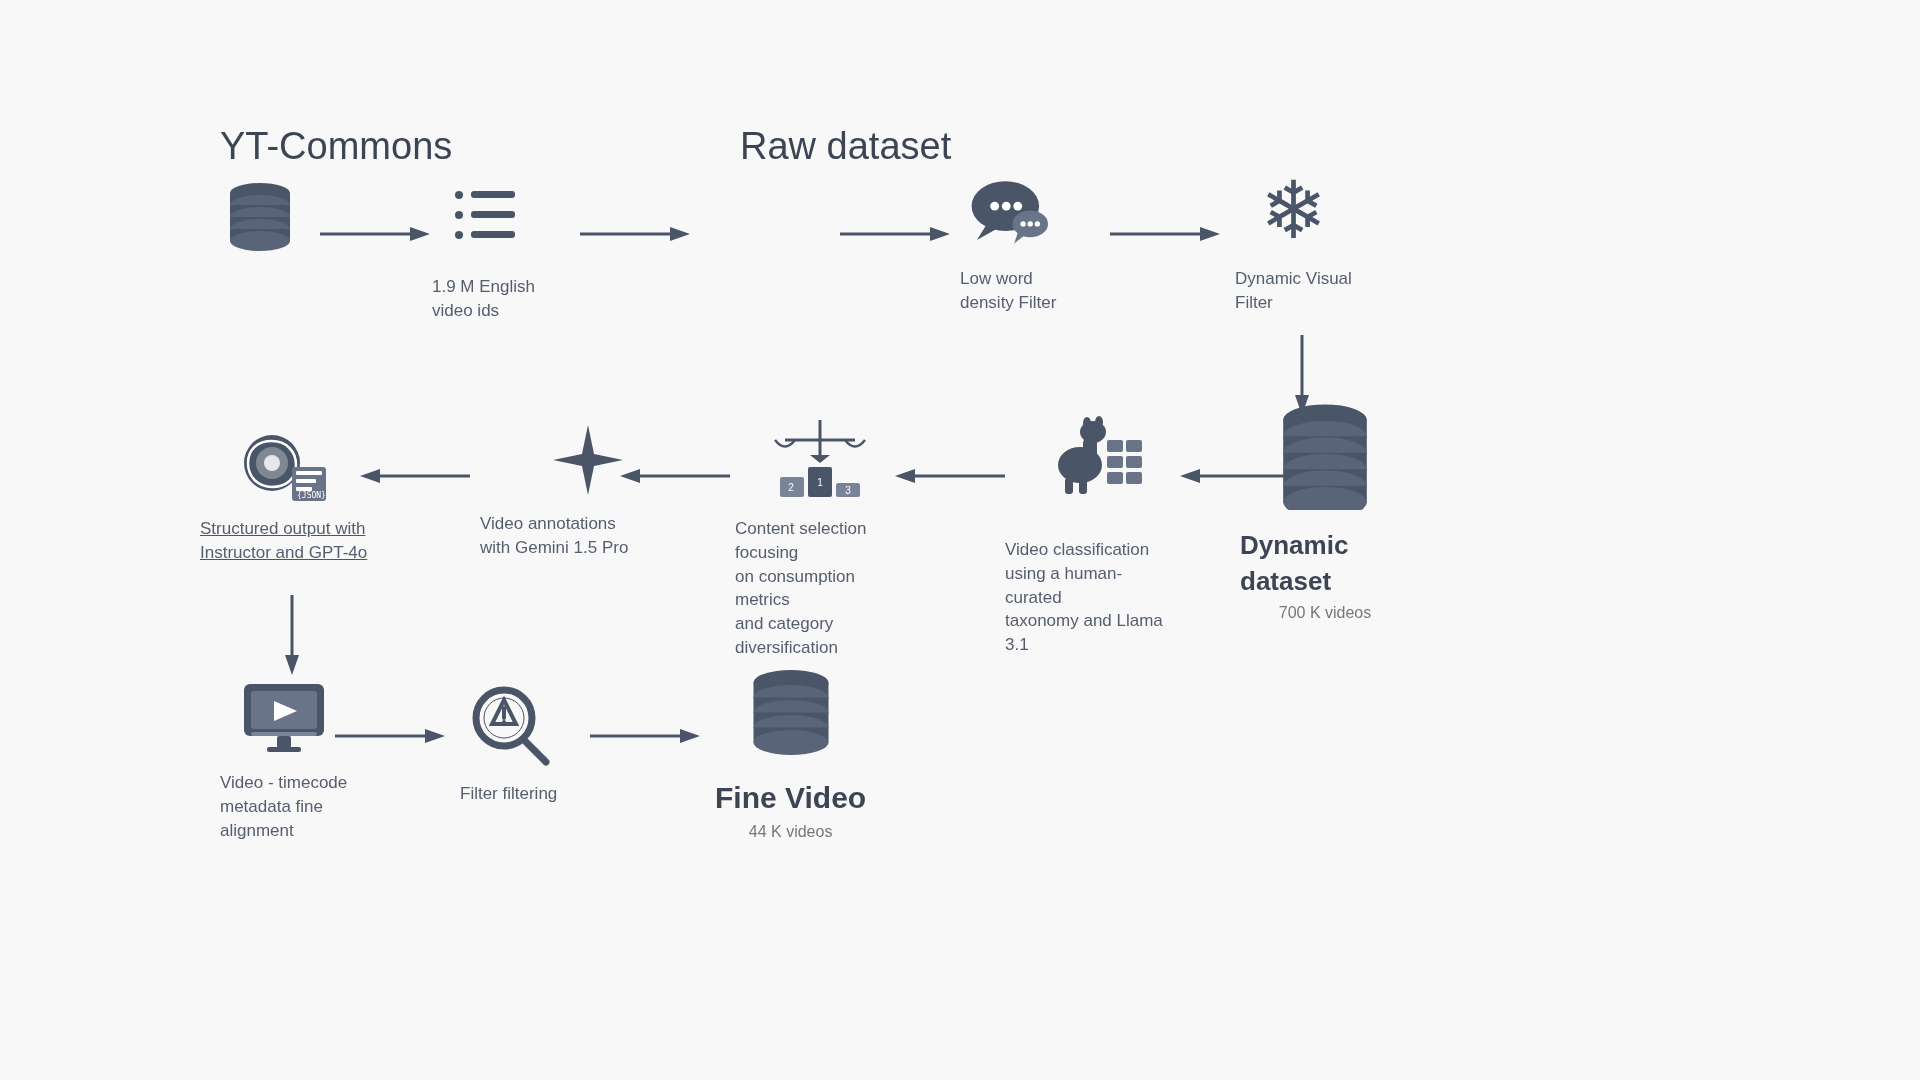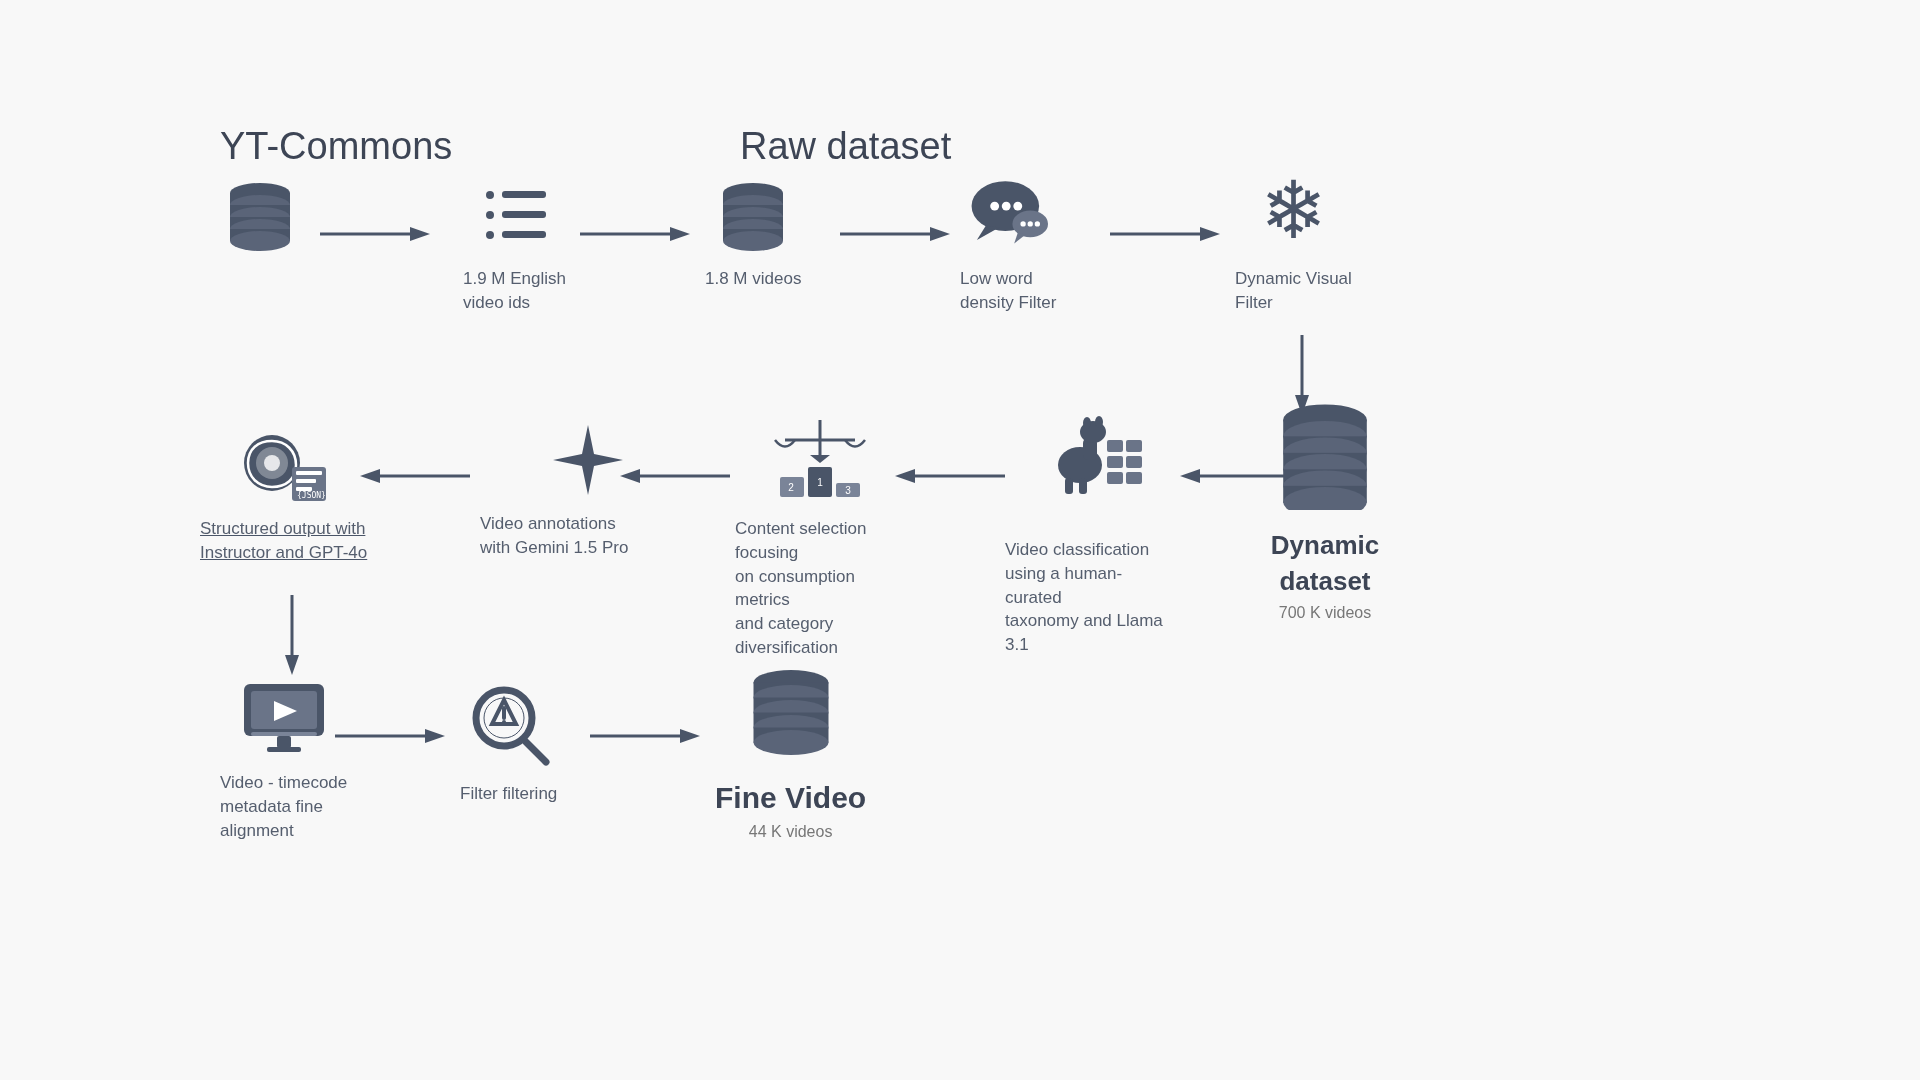--- a/index.html
+++ b/index.html
@@ -33,21 +33,20 @@
       font-size: 17px;
       color: #555e6e;
       line-height: 1.4;
       max-width: 170px;
     }
 
     .node-label.large {
       font-size: 26px;
       font-weight: 600;
       color: #3d4555;
-      text-align: center;
     }
 
     .node-sublabel {
       font-size: 16px;
       color: #777;
       margin-top: 4px;
     }
 
     .section-title {
       font-size: 38px;
@@ -81,57 +80,41 @@
     </div>
   </div>
 
   <div style="position:absolute; top:155px; left:160px; display:flex; align-items:center;">
     <svg width="110" height="28" viewBox="0 0 110 28">
       <line x1="0" y1="14" x2="90" y2="14" stroke="#4a5568" stroke-width="3"></line>
       <polygon points="90,7 110,14 90,21" fill="#4a5568"></polygon>
     </svg>
   </div>
 
-  <div style="position:absolute; top:110px; left:303px; display:flex; flex-direction:column; align-items:center;">
+  <div style="position:absolute; top:110px; left:272px; display:flex; flex-direction:column; align-items:center;gap:8px;">
     <div class="node-icon">
       <svg viewBox="0 0 70 70" width="70" height="70">
         <circle cx="10" cy="15" r="4" fill="#4a5568"></circle>
         <rect x="22" y="11" width="44" height="7" rx="3" fill="#4a5568"></rect>
         <circle cx="10" cy="35" r="4" fill="#4a5568"></circle>
         <rect x="22" y="31" width="44" height="7" rx="3" fill="#4a5568"></rect>
         <circle cx="10" cy="55" r="4" fill="#4a5568"></circle>
         <rect x="22" y="51" width="44" height="7" rx="3" fill="#4a5568"></rect>
       </svg>
     </div>
     <div class="node-label">1.9 M English<br>video ids</div>
   </div>
 
   <div style="position:absolute; top:155px; left:420px; display:flex; align-items:center;">
     <svg width="110" height="28" viewBox="0 0 110 28">
       <line x1="0" y1="14" x2="90" y2="14" stroke="#4a5568" stroke-width="3"></line>
       <polygon points="90,7 110,14 90,21" fill="#4a5568"></polygon>
     </svg>
   </div>
 
-  <div style="position:absolute; top:110px; left:545px; display:flex; flex-direction:column; align-items:center;">
-    <div class="node-icon">
-      <svg viewBox="0 0 80 80" width="80" height="80">
-        <ellipse cx="40" cy="18" rx="30" ry="10" fill="#4a5568"></ellipse>
-        <rect x="10" y="18" width="60" height="12" fill="#4a5568"></rect>
-        <ellipse cx="40" cy="30" rx="30" ry="10" fill="#5a6478"></ellipse>
-        <rect x="10" y="30" width="60" height="12" fill="#4a5568"></rect>
-        <ellipse cx="40" cy="42" rx="30" ry="10" fill="#5a6478"></ellipse>
-        <rect x="10" y="42" width="60" height="12" fill="#4a5568"></rect>
-        <ellipse cx="40" cy="54" rx="30" ry="10" fill="#5a6478"></ellipse>
-        <rect x="10" y="54" width="60" height="12" fill="#4a5568"></rect>
-        <ellipse cx="40" cy="66" rx="30" ry="10" fill="#5a6478"></ellipse>
-      </svg>
-    </div>
-    <div class="node-label">1.8 M videos</div>
-  </div>
 
   <div style="position:absolute; top:155px; left:680px; display:flex; align-items:center;">
     <svg width="110" height="28" viewBox="0 0 110 28">
       <line x1="0" y1="14" x2="90" y2="14" stroke="#4a5568" stroke-width="3"></line>
       <polygon points="90,7 110,14 90,21" fill="#4a5568"></polygon>
     </svg>
   </div>
 
   <div style="position:absolute; top:110px; left:800px; display:flex; flex-direction:column; align-items:center;">
     <div class="node-icon">

